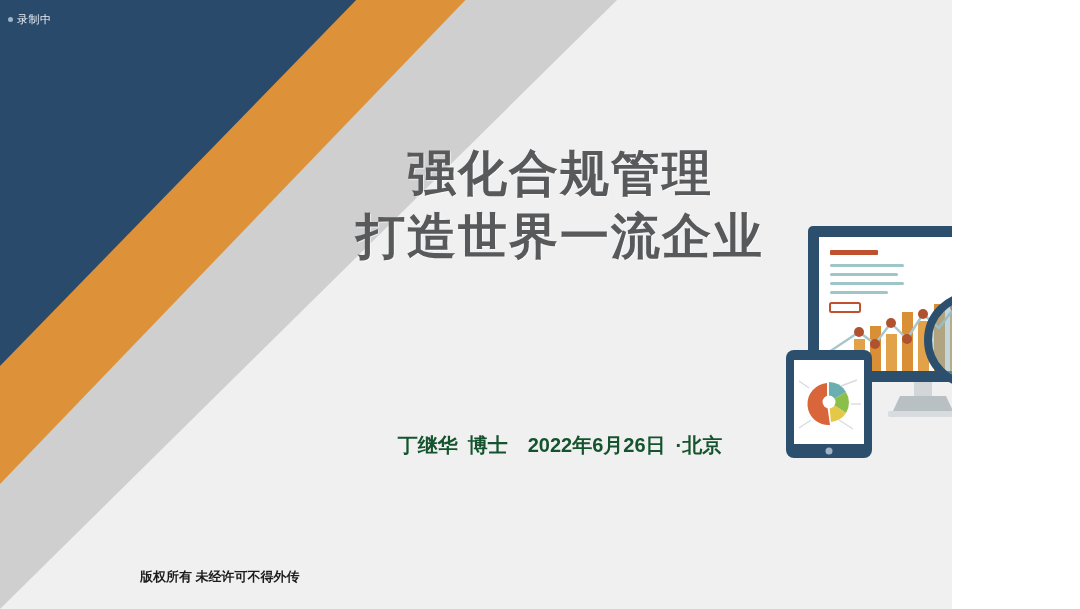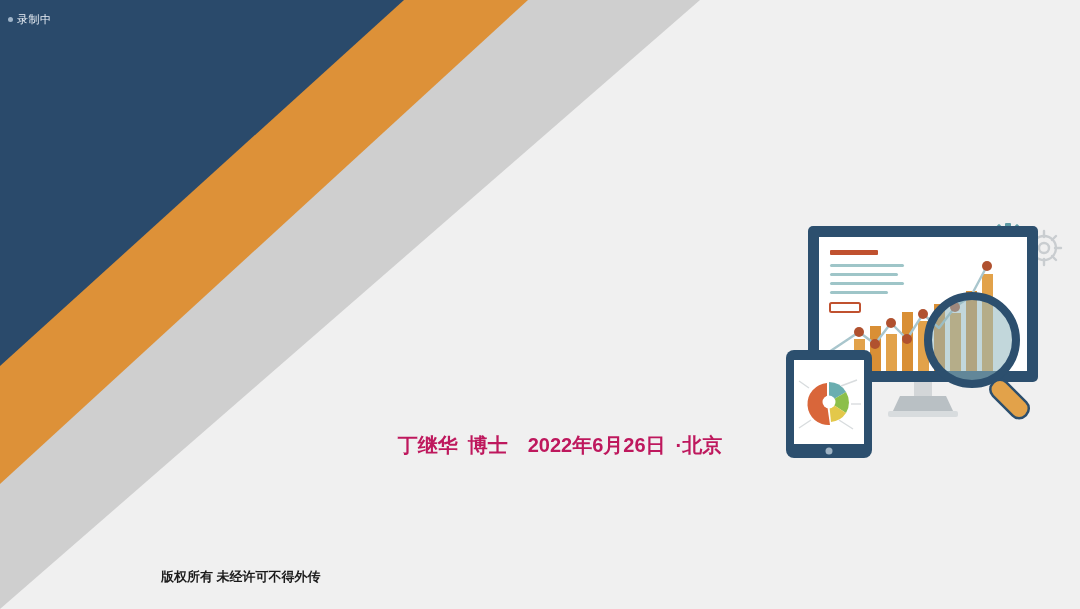--- a/index.html
+++ b/index.html
@@ -2,21 +2,21 @@
 <html><head>
 <meta charset="utf-8">
 <style>
   html, body {
     margin: 0;
     padding: 0;
     background: #ffffff;
   }
   #slide {
     position: relative;
-    width: 1080px;
+    width: 952px;
     height: 609px;
     overflow: hidden;
     background: #f0f0f0;
     font-family: "Liberation Sans", "DejaVu Sans", sans-serif;
   }
 
   
   .bg-layer {
     position: absolute;
     inset: 0;
@@ -82,38 +82,37 @@
   }
 
   
   #byline {
     position: absolute;
     left: 255px;
     top: 432px;
     width: 610px;
     z-index: 5;
     text-align: center;
-    color: #be185d;
+    color: #14532d;
     font-size: 20px;
     font-weight: bold;
     white-space: nowrap;
   }
   #byline .sep { display: inline-block; width: 10px; }
 
   
   #copyright {
     position: absolute;
     left: 140px;
     top: 568px;
     z-index: 5;
     color: #1b1b1b;
     font-size: 13px;
     font-weight: bold;
     white-space: nowrap;
-    margin-left: 21px;
   }
 
   
   #illustration {
     position: absolute;
     left: 786px;
     top: 208px;
     width: 290px;
     height: 250px;
     z-index: 4;
@@ -137,20 +136,24 @@
       <polygon points="0,0 404,0 0,366" fill="#2a4a6b"></polygon>
     </svg>
   </div>
 
   <div id="rec-badge">
     <span id="rec-dot"></span>
     <span id="rec-text">录制中</span>
   </div>
 
 
+  <div id="title-block">
+    <div class="title-line">强化合规管理</div>
+    <div class="title-line">打造世界一流企业</div>
+  </div>
 
   <div id="byline"><span>丁继华</span><span class="sep"></span><span>博士</span><span class="sep"></span><span class="sep"></span><span>2022年6月26日</span><span class="sep"></span><span>·北京</span></div>
 
   <div id="copyright">版权所有  未经许可不得外传</div>
 
   <div id="illustration">
     <svg viewBox="0 0 290 250" aria-hidden="true">
 
       <g>
         <path d="M33 42 q-11 0 -11 -10 q0 -9 10 -10 q2 -12 15 -12 q12 0 15 11 q9 0 9 10 q0 11 -11 11 z" transform="translate(60,12) scale(1.25)" fill="#8fc4c4"></path>

